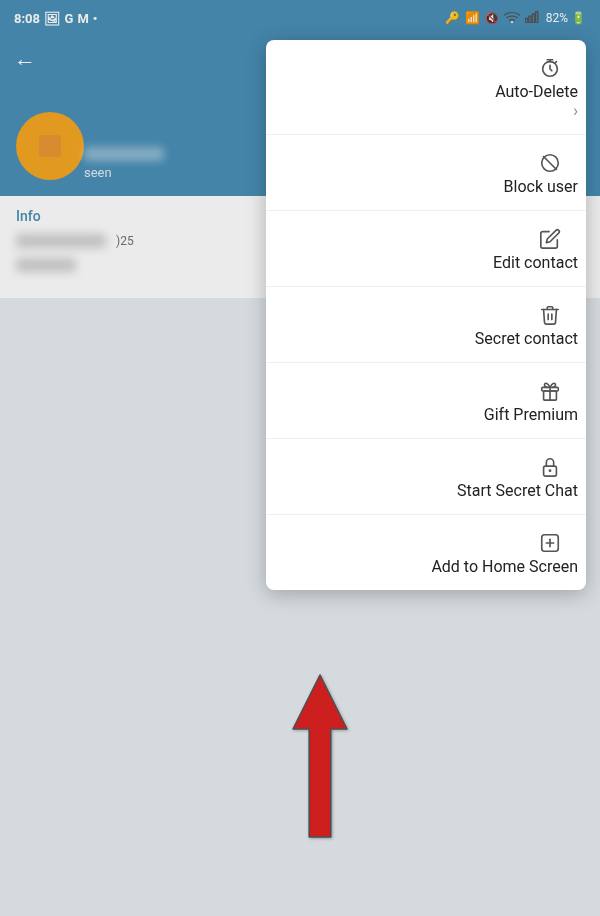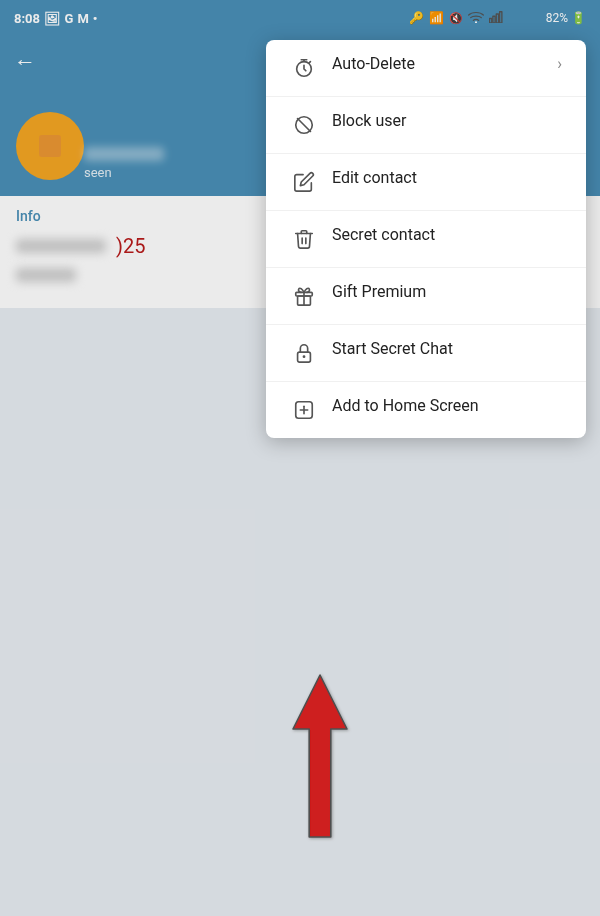--- a/index.html
+++ b/index.html
@@ -120,22 +120,22 @@
     }
     .blurred-phone {
       width: 90px;
       height: 14px;
     }
     .blurred-text-short {
       width: 60px;
       height: 14px;
     }
     .phone-suffix {
-      color: #b91c1c;
-      font-size: 20px;
+      color: #737373;
+      font-size: 12px;
     }
 
     
     .bottom-area {
       background: #e8edf2;
       flex: 1;
       height: 500px;
     }
 
     
@@ -146,24 +146,25 @@
       width: 320px;
       background: white;
       border-radius: 8px;
       box-shadow: 0 4px 20px rgba(0,0,0,0.25);
       overflow: hidden;
       z-index: 100;
     }
 
     .menu-item {
       display: flex;
-      align-items: flex-start;
-      padding: 14px 24px;
+      align-items: flex-end;
+      padding: 14px 8px;
       cursor: pointer;
       border-bottom: 1px solid #f0f0f0;
+      flex-direction: column;
     }
     .menu-item:last-child {
       border-bottom: none;
     }
 
     .menu-icon {
       width: 28px;
       height: 28px;
       display: flex;
       align-items: center;
@@ -233,21 +234,21 @@
       </svg>
     </span>
     <span>
       <svg width="16" height="12" viewBox="0 0 20 16" stroke="white" fill="white">
         <rect x="0" y="10" width="3" height="6"></rect>
           <rect x="4.5" y="7" width="3" height="9"></rect>
           <rect x="9" y="4" width="3" height="12"></rect>
           <rect x="13.5" y="1" width="3" height="15"></rect>
       </svg>
     </span>
-    <span style="font-size:12px;margin-left:36px;">
+    <span style="font-size:12px;">
       <span>82%</span>
       🔋
     </span>
   </div>
 </div>
 
 <div class="profile-header">
   <div class="back-button">←</div>
   <div class="avatar">
     <div class="avatar-inner"></div>

